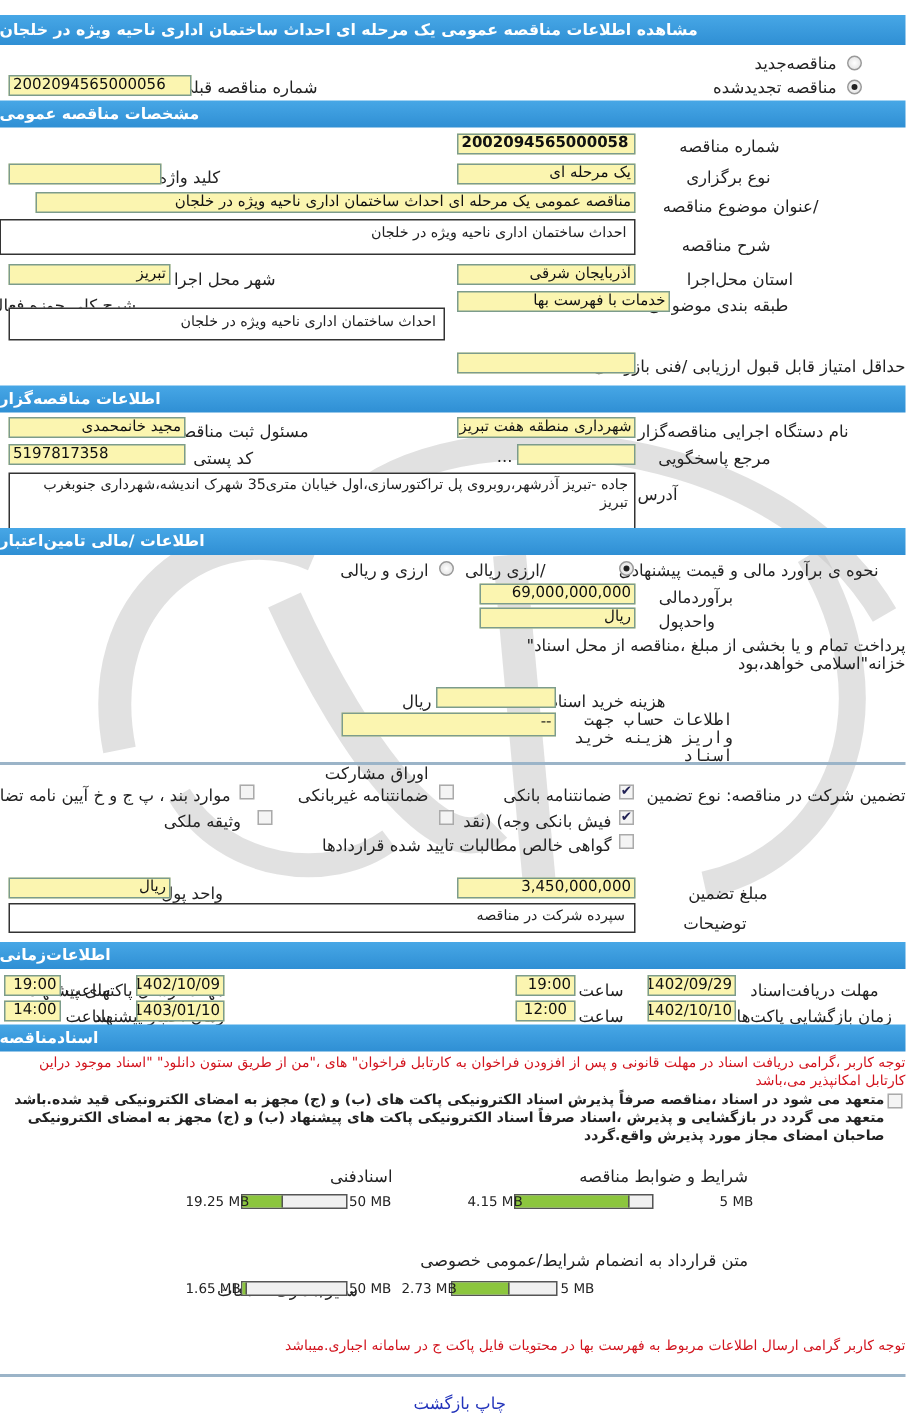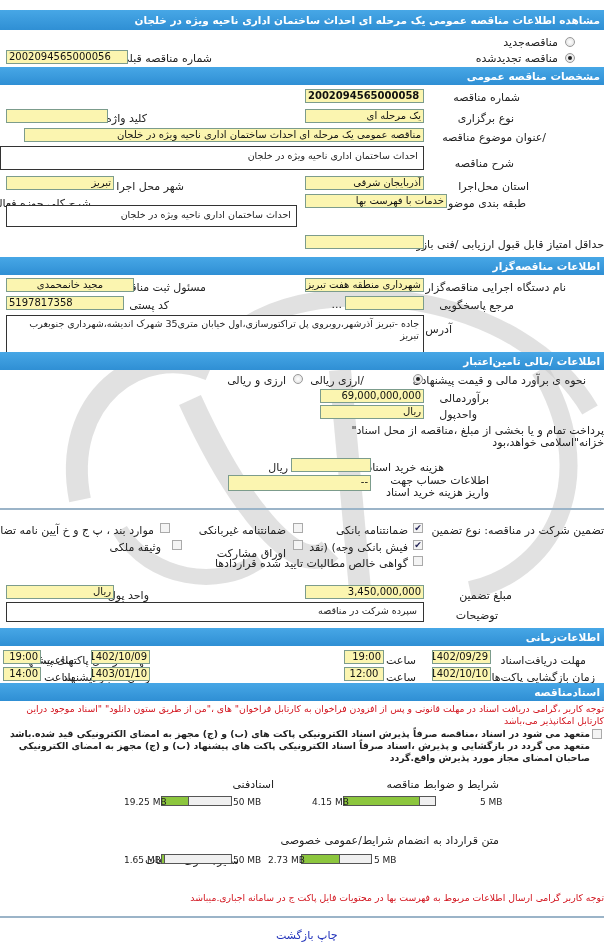--- a/index.html
+++ b/index.html
@@ -1,18 +1,18 @@
 <!DOCTYPE html>
 <html><head>
 <meta charset="utf-8">
 <style>
   * { box-sizing: border-box; margin: 0; padding: 0; }
   html, body { width: 604px; height: 944px; background: #ffffff; overflow: hidden; }
   body { font-family: "DejaVu Sans", sans-serif; font-size: 10px; color: #222; direction: rtl; position: relative; }
-  .hdr { position: absolute; left: 0; width: 604px; height: 18px; background: linear-gradient(#47a7e6, #2f8fd4); color: #fff; font-weight: bold; font-size: 10.5px; padding-right: 4px; line-height: 18px; text-align: right; white-space: nowrap; overflow: hidden; }
+  .hdr { position: absolute; left: 0; width: 604px; height: 18px; background: linear-gradient(#47a7e6, #2f8fd4); color: #fff; font-weight: bold; font-size: 10.5px; padding-right: 4px; line-height: 18px; text-align: left; white-space: nowrap; overflow: hidden; }
   .lbl { position: absolute; white-space: nowrap; font-size: 11px; color: #222; text-align: right; }
   .fld { position: absolute; height: 14px; background: #fbf5b0; border: 1px solid #7c9c8c; font-size: 10px; line-height: 12px; padding: 0 2px; white-space: nowrap; overflow: hidden; text-align: left; color: #111; }
   .fld.r { text-align: right; }
   .box { position: absolute; border: 1px solid #333; background: #fff; font-size: 9.5px; padding: 3px 5px; text-align: right; }
   .radio { position: absolute; width: 10px; height: 10px; border-radius: 50%; border: 1px solid #999; background: radial-gradient(#fff, #ddd); }
   .radio.on::after { content: ""; position: absolute; left: 2px; top: 2px; width: 4px; height: 4px; border-radius: 50%; background: #222; }
   .chk { position: absolute; width: 10px; height: 10px; border: 1px solid #aaa; background: #f4f4f4; font-size: 9px; line-height: 8px; text-align: center; color: #225; }
   .bar { position: absolute; height: 10px; border: 1px solid #555; background: #f0f0f0; direction: ltr; }
   .bar .fill { height: 100%; background: #8cc63e; border-right: 1px solid #555; }
   .mb { position: absolute; font-size: 9px; white-space: nowrap; direction: ltr; }
@@ -68,21 +68,21 @@
 <div class="box" style="left:6px;top:205px;width:291px;height:22px;">احداث  ساختمان  اداری  ناحیه  ویژه  در خلجان</div>
 
 <div class="lbl" style="right:0;top:238px;">حداقل  امتیاز قابل  قبول  ارزیابی /فنی بازرگانی</div>
 <div class="fld" style="left:305px;top:235px;width:119px;"></div>
 
 <div class="hdr" style="top:257px;">اطلاعات مناقصه‌گزار</div>
 
 <div class="lbl" style="right:38px;top:281px;">نام  دستگاه  اجرایی  مناقصه‌گزار</div>
 <div class="fld r" style="left:305px;top:278px;width:119px;">شهرداری منطقه هفت تبریز</div>
 <div class="lbl" style="right:398px;top:281px;">مسئول  ثبت مناقصه</div>
-<div class="fld r" style="left:6px;top:278px;width:128px;text-align:center;">مجید خانمحمدی</div>
+<div class="fld r" style="left:6px;top:278px;width:118px;">مجید خانمحمدی</div>
 
 <div class="lbl" style="right:90px;top:299px;">مرجع پاسخگویی</div>
 <div class="fld" style="left:345px;top:296px;width:79px;"></div>
 <div class="lbl" style="right:262px;top:298px;">...</div>
 <div class="lbl" style="right:435px;top:299px;">کد  پستی</div>
 <div class="fld" style="left:6px;top:296px;width:118px;">5197817358</div>
 
 <div class="lbl" style="right:152px;top:323px;">آدرس</div>
 <div class="box" style="left:6px;top:315px;width:418px;height:44px;line-height:12px;padding:2px 4px;">جاده -تبریز  آذرشهر،روبروی پل  تراکتورسازی،اول  خیابان متری35 شهرک  اندیشه،شهرداری  جنوبغرب تبریز</div>
 
@@ -98,37 +98,37 @@
 <div class="fld" style="left:320px;top:389px;width:104px;text-align:right;">69,000,000,000</div>
 <div class="lbl" style="right:127px;top:408px;">واحدپول</div>
 <div class="fld r" style="left:320px;top:405px;width:104px;">ریال</div>
 
 <div class="lbl" style="right:0;top:425px;width:300px;white-space:normal;line-height:12px;">پرداخت تمام و یا بخشی از مبلغ  ،مناقصه از محل اسناد" خزانه"اسلامی خواهد،بود</div>
 
 <div class="lbl" style="right:160px;top:461px;">هزینه خرید اسناد</div>
 <div class="fld" style="left:291px;top:458px;width:80px;"></div>
 <div class="lbl" style="right:316px;top:461px;">ریال</div>
 
-<div class="lbl" style="right:115px;top:475px;width:115px;white-space:normal;line-height:12px;">اطلاعات حساب جهت واریز هزینه خرید اسناد</div>
+<div class="lbl" style="right:115px;top:475px;width:115px;white-space:normal;line-height:12px;font-family:Liberation Mono, monospace;">اطلاعات حساب جهت واریز هزینه خرید اسناد</div>
 <div class="fld r" style="left:228px;top:475px;width:143px;height:16px;">--</div>
 
 <div class="sep" style="top:508px;"></div>
 
 <div class="lbl" style="right:0;top:524px;">تضمین شرکت در مناقصه:  نوع   تضمین</div>
 <div class="chk" style="left:413px;top:523px;">✔</div>
 <div class="lbl" style="right:196px;top:524px;">ضمانتنامه  بانکی</div>
 <div class="chk" style="left:293px;top:523px;"></div>
 <div class="lbl" style="right:318px;top:524px;margin-left:28px;">ضمانتنامه  غیربانکی</div>
 <div class="chk" style="left:160px;top:523px;"></div>
 <div class="lbl" style="right:450px;top:524px;">موارد  بند ، پ ج و خ آیین نامه تضامین</div>
 
 <div class="chk" style="left:413px;top:540px;">✔</div>
 <div class="lbl" style="right:196px;top:541px;">فیش  بانکی وجه) (نقد</div>
 <div class="chk" style="left:293px;top:540px;"></div>
-<div class="lbl" style="right:318px;top:547px;">اوراق  مشارکت</div>
+<div class="lbl" style="right:318px;top:509px;">اوراق  مشارکت</div>
 <div class="chk" style="left:172px;top:540px;"></div>
 <div class="lbl" style="right:443px;top:541px;">وثیقه ملکی</div>
 
 <div class="chk" style="left:413px;top:556px;"></div>
 <div class="lbl" style="right:196px;top:557px;">گواهی  خالص  مطالبات تایید شده قراردادها</div>
 
 <div class="lbl" style="right:92px;top:589px;">مبلغ تضمین</div>
 <div class="fld" style="left:305px;top:585px;width:119px;text-align:right;">3,450,000,000</div>
 <div class="lbl" style="right:455px;top:589px;">واحد پول</div>
 <div class="fld r" style="left:6px;top:585px;width:108px;">ریال</div>
@@ -165,21 +165,21 @@
 <div class="chk" style="left:592px;top:729px;"></div>
 <div class="lbl" style="right:14px;top:728px;width:590px;white-space:normal;line-height:12px;font-weight:bold;font-size:9.3px;">متعهد می شود در اسناد ،مناقصه صرفاً پذیرش اسناد الکترونیکی پاکت های (ب) و (ج) مجهز به امضای الکترونیکی قید شده.باشد متعهد می گردد در بازگشایی و پذیرش ،اسناد صرفاً اسناد الکترونیکی پاکت های پیشنهاد (ب) و (ج) مجهز به امضای الکترونیکی صاحبان امضای مجاز مورد پذیرش واقع.گردد</div>
 
 <div class="lbl" style="right:105px;top:778px;">شرایط و  ضوابط مناقصه</div>
 <div class="mb" style="left:480px;top:797px;">5 MB</div>
 <div class="bar" style="left:343px;top:796px;width:93px;">
     <div class="fill" style="width:83%;"></div>
   </div>
 <div class="mb" style="left:312px;top:797px;">4.15 MB</div>
 
-<div class="lbl" style="right:330px;top:778px;">اسنادفنی</div>
+<div class="lbl" style="right:342px;top:778px;">اسنادفنی</div>
 <div class="mb" style="left:233px;top:797px;">50 MB</div>
 <div class="bar" style="left:161px;top:796px;width:71px;">
     <div class="fill" style="width:39%;"></div>
   </div>
 <div class="mb" style="left:124px;top:797px;">19.25 MB</div>
 
 <div class="lbl" style="right:105px;top:834px;">متن قرارداد به  انضمام شرایط/عمومی خصوصی</div>
 <div class="mb" style="left:374px;top:855px;">5 MB</div>
 <div class="bar" style="left:301px;top:854px;width:71px;">
     <div class="fill" style="width:55%;"></div>

